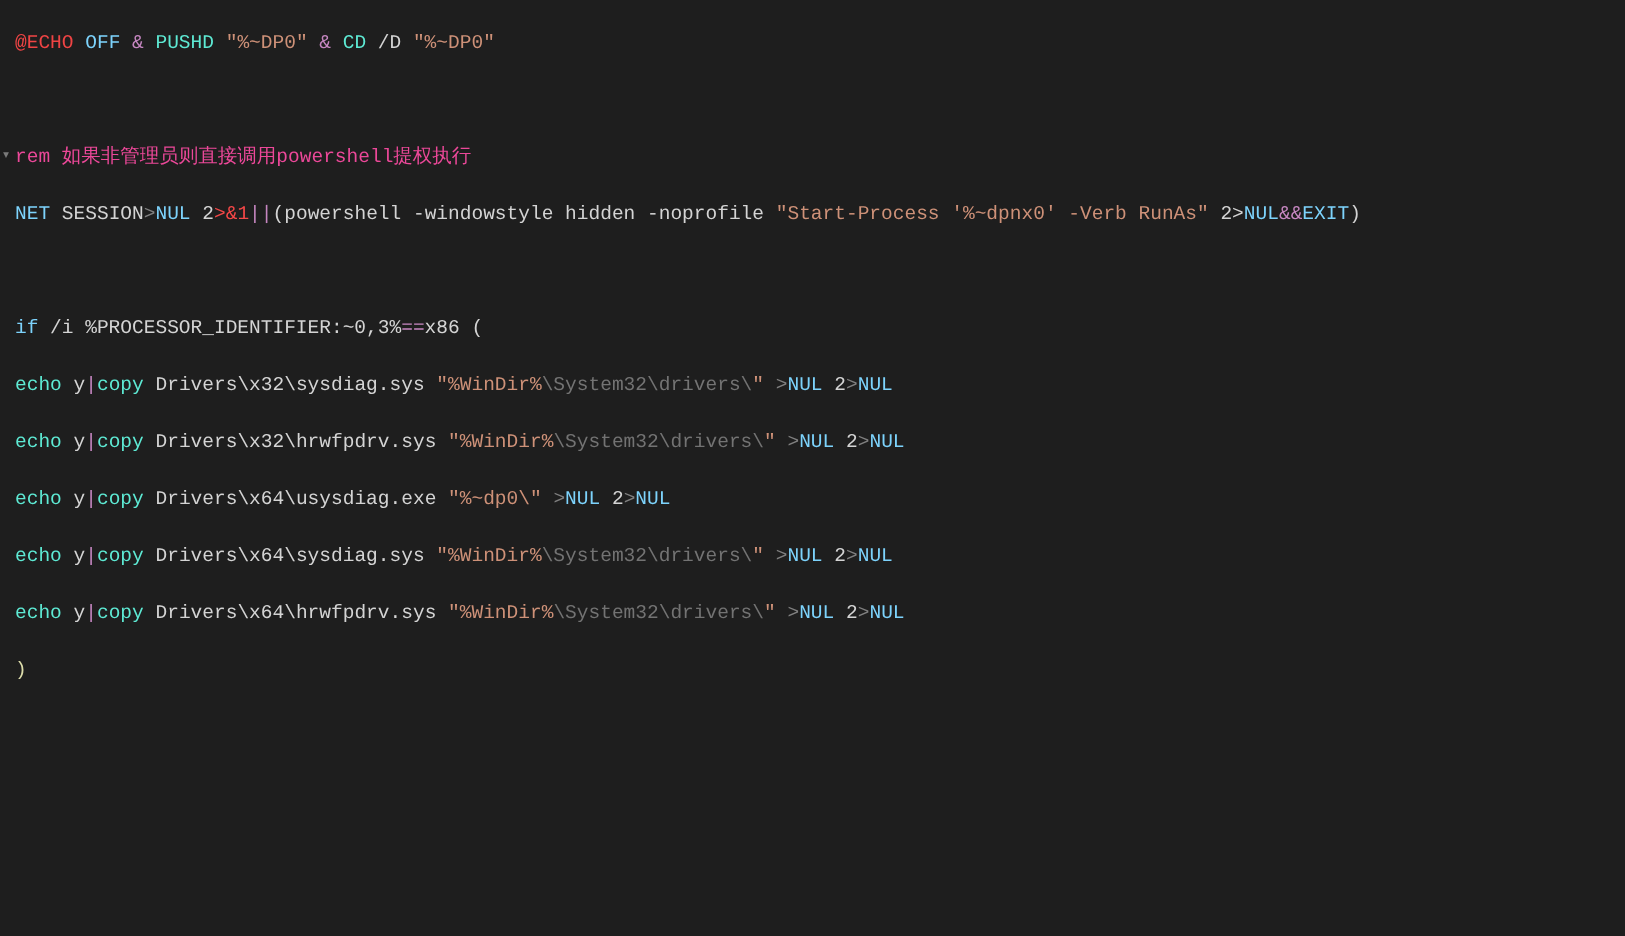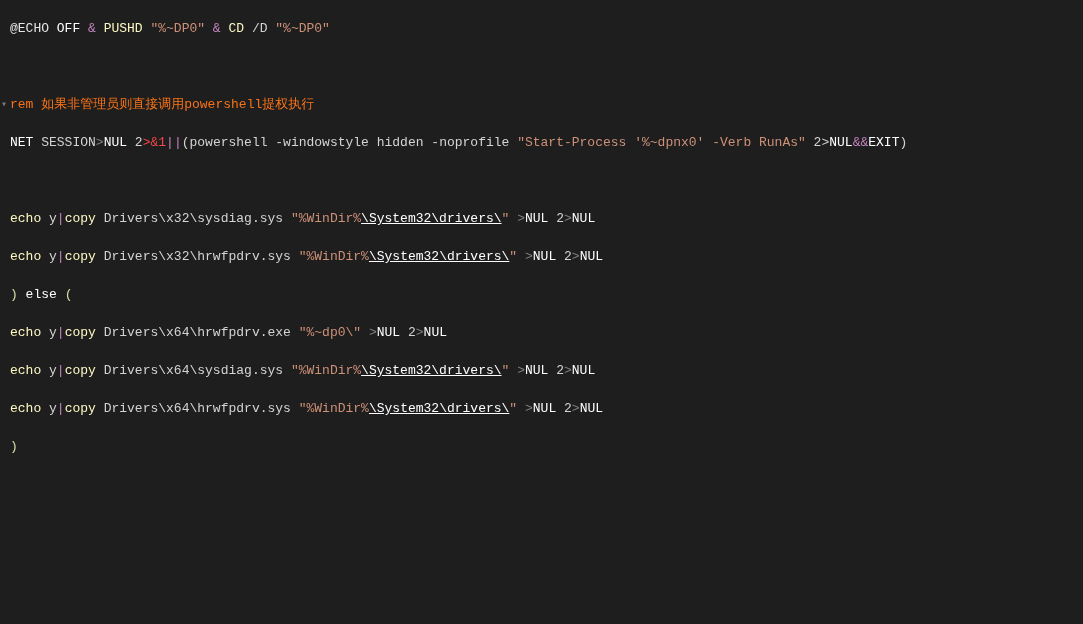--- a/index.html
+++ b/index.html
@@ -27,50 +27,50 @@
     font-size: 10px;
     text-align: center;
     line-height: 19px;
   }
   .code {
     padding-left: 2px;
     white-space: pre;
   }
   .line { height: 19px; }
   
-  .c-at   { color: #e5e5e5; }   
-  .c-kw   { color: #ffffff; }   
-  .c-kw2  { color: #fef9c3; }
+  .c-at   { color: #ef4444; }   
+  .c-kw   { color: #7dd3fc; }   
+  .c-kw2  { color: #5eead4; }
   .c-amp  { color: #c586c0; }
   .c-str  { color: #ce9178; }   
-  .c-cmt  { color: #f97316; }   
+  .c-cmt  { color: #ec4899; }   
   .c-red  { color: #f44747; }
   .c-yel  { color: #dcdcaa; }
   .c-wht  { color: #d4d4d4; }
   .c-grey { color: #808080; }
-  .c-teal { color: #ffffff; text-decoration: underline; }
+  .c-teal { color: #737373; }
 </style>
 </head>
 <body>
 
 <div class="editor">
 <div class="gutter">
   <div class="fold" style="height:95px"></div>
   <div class="fold">▾</div>
 </div>
 <div class="code">
 <div class="line"><span class="c-at">@ECHO</span><span class="c-kw"> OFF </span><span class="c-amp">&amp;</span><span class="c-kw2"> PUSHD </span><span class="c-str">"%~DP0"</span><span class="c-amp"> &amp; </span><span class="c-kw2">CD </span><span class="c-wht">/D </span><span class="c-str">"%~DP0"</span></div>
 <div class="line"></div>
 <div class="line"><span class="c-cmt">rem </span><span class="c-cmt">如果非管理员则直接调用powershell提权执行</span></div>
 <div class="line"><span class="c-kw">NET </span><span class="c-wht">SESSION</span><span class="c-grey">&gt;</span><span class="c-kw">NUL </span><span class="c-wht">2</span><span class="c-red">&gt;&amp;1</span><span class="c-amp">||</span><span class="c-wht">(powershell -windowstyle hidden -noprofile </span><span class="c-str">"Start-Process '%~dpnx0' -Verb RunAs"</span><span class="c-wht"> 2&gt;</span><span class="c-kw">NUL</span><span class="c-amp">&amp;&amp;</span><span class="c-kw">EXIT</span><span class="c-wht">)</span></div>
 <div class="line"></div>
+<div class="line"><span class="c-kw">if </span><span class="c-wht">/i %PROCESSOR_IDENTIFIER:~0,3%</span><span class="c-amp">==</span><span class="c-wht">x86 (</span></div>
 <div class="line"><span class="c-kw2">echo </span><span class="c-wht">y</span><span class="c-amp">|</span><span class="c-kw2">copy </span><span class="c-wht">Drivers\x32\sysdiag.sys </span><span class="c-str">"%WinDir%</span><span class="c-teal">\System32\drivers\</span><span class="c-str">"</span><span class="c-grey"> &gt;</span><span class="c-kw">NUL </span><span class="c-wht">2</span><span class="c-grey">&gt;</span><span class="c-kw">NUL</span></div>
 <div class="line"><span class="c-kw2">echo </span><span class="c-wht">y</span><span class="c-amp">|</span><span class="c-kw2">copy </span><span class="c-wht">Drivers\x32\hrwfpdrv.sys </span><span class="c-str">"%WinDir%</span><span class="c-teal">\System32\drivers\</span><span class="c-str">"</span><span class="c-grey"> &gt;</span><span class="c-kw">NUL </span><span class="c-wht">2</span><span class="c-grey">&gt;</span><span class="c-kw">NUL</span></div>
-<div class="line"><span class="c-yel">) </span><span class="c-kw">else </span><span class="c-yel">(</span></div>
-<div class="line"><span class="c-kw2">echo </span><span class="c-wht">y</span><span class="c-amp">|</span><span class="c-kw2">copy </span><span class="c-wht">Drivers\x64\hrwfpdrv.exe </span><span class="c-str">"%~dp0\"</span><span class="c-grey"> &gt;</span><span class="c-kw">NUL </span><span class="c-wht">2</span><span class="c-grey">&gt;</span><span class="c-kw">NUL</span></div>
+<div class="line"><span class="c-kw2">echo </span><span class="c-wht">y</span><span class="c-amp">|</span><span class="c-kw2">copy </span><span class="c-wht">Drivers\x64\usysdiag.exe </span><span class="c-str">"%~dp0\"</span><span class="c-grey"> &gt;</span><span class="c-kw">NUL </span><span class="c-wht">2</span><span class="c-grey">&gt;</span><span class="c-kw">NUL</span></div>
 <div class="line"><span class="c-kw2">echo </span><span class="c-wht">y</span><span class="c-amp">|</span><span class="c-kw2">copy </span><span class="c-wht">Drivers\x64\sysdiag.sys </span><span class="c-str">"%WinDir%</span><span class="c-teal">\System32\drivers\</span><span class="c-str">"</span><span class="c-grey"> &gt;</span><span class="c-kw">NUL </span><span class="c-wht">2</span><span class="c-grey">&gt;</span><span class="c-kw">NUL</span></div>
 <div class="line"><span class="c-kw2">echo </span><span class="c-wht">y</span><span class="c-amp">|</span><span class="c-kw2">copy </span><span class="c-wht">Drivers\x64\hrwfpdrv.sys </span><span class="c-str">"%WinDir%</span><span class="c-teal">\System32\drivers\</span><span class="c-str">"</span><span class="c-grey"> &gt;</span><span class="c-kw">NUL </span><span class="c-wht">2</span><span class="c-grey">&gt;</span><span class="c-kw">NUL</span></div>
 <div class="line"><span class="c-yel">)</span></div>
 
 
 
 
 
 
 

